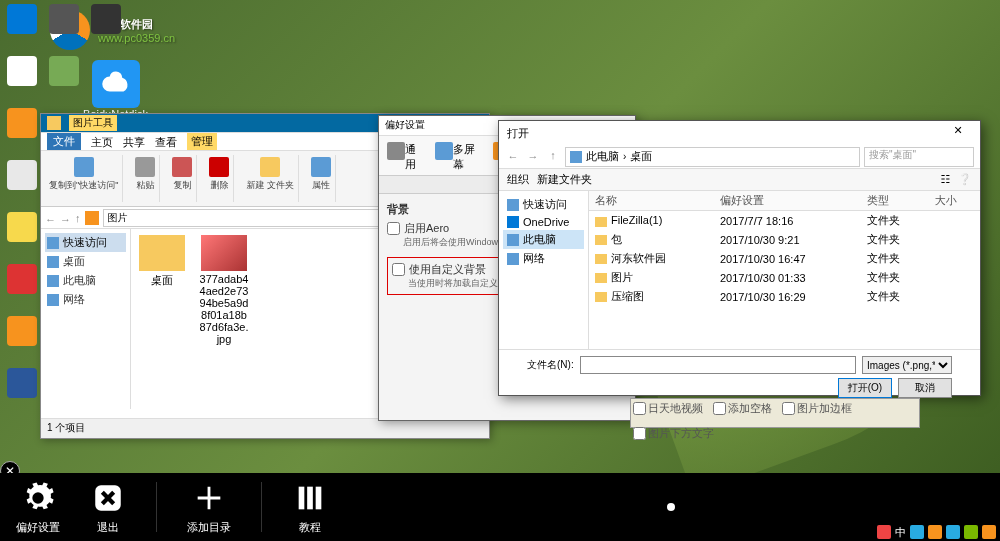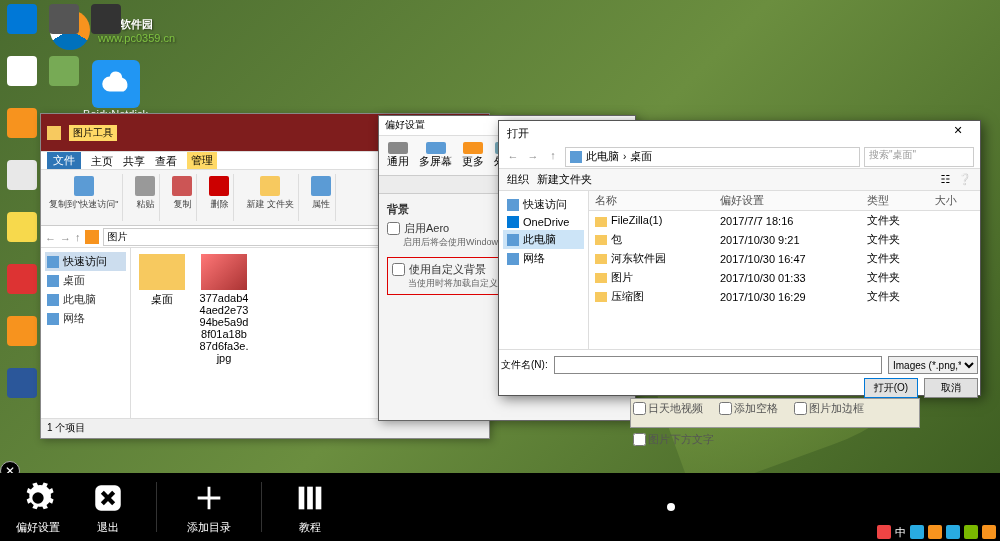--- a/index.html
+++ b/index.html
@@ -12,21 +12,21 @@
 .desktop-icons-row2{position:absolute;top:4px;left:46px}
 .desktop-icons-row3{position:absolute;top:4px;left:88px}
 .baidu-icon{position:absolute;top:60px;left:88px;width:55px;height:60px;display:flex;flex-direction:column;align-items:center;color:#fff;font-size:9px}
 .baidu-icon .ico{width:48px;height:48px;background:#2196f3;border-radius:6px;display:flex;align-items:center;justify-content:center}
 .baidu-icon svg{width:30px;height:30px;fill:#fff}
 .watermark{position:absolute;top:10px;left:50px;color:#fff;font-size:20px;font-weight:bold;text-shadow:1px 1px 2px rgba(0,0,0,.5);display:flex;align-items:center;gap:8px}
 .watermark .logo{width:40px;height:40px;background:conic-gradient(#f7931e 0deg 120deg,#0071bc 120deg 240deg,#fff 240deg 360deg);border-radius:50%}
 .watermark .sub{font-size:11px;color:#7fc241;font-weight:normal;display:block}
 
 .fm{position:absolute;top:113px;left:40px;width:450px;height:326px;background:#fff;border:1px solid #888;box-shadow:2px 2px 8px rgba(0,0,0,.3)}
-.fm-title{height:38px;background:#7f1d1d;display:flex;align-items:center;padding:0 6px;font-size:10px;border-bottom:1px solid #ddd}
+.fm-title{height:19px;background:#0369a1;display:flex;align-items:center;padding:0 6px;font-size:10px;border-bottom:1px solid #ddd}
 .fm-title .tools{background:#ffd966;padding:1px 4px;margin-left:4px;font-size:10px}
 .fm-menu{height:18px;background:#fff;display:flex;gap:10px;padding:0 6px;font-size:10px;align-items:flex-end;border-bottom:1px solid #ddd}
 .fm-menu .active{background:#2e75b6;color:#fff;padding:1px 6px}
 .fm-ribbon{height:56px;background:#f5f5f5;display:flex;gap:8px;padding:4px;border-bottom:1px solid #ccc}
 .ribbon-group{display:flex;flex-direction:column;align-items:center;padding:2px 4px;border-right:1px solid #ddd}
 .ribbon-group .ribbon-icon{width:20px;height:20px;background:#999;border-radius:2px}
 .ribbon-group span{font-size:9px;color:#444;margin-top:2px}
 .fm-path{height:22px;display:flex;align-items:center;padding:0 4px;gap:4px;border-bottom:1px solid #ddd}
 .fm-path .arrow{color:#888}
 .fm-path .folder-ico{width:14px;height:14px;background:#f7931e}
@@ -38,21 +38,21 @@
 .fm-side-item .ico{width:12px;height:12px;background:#f7931e}
 .fm-content{flex:1;padding:6px;display:flex;gap:12px;align-items:flex-start}
 .fm-thumb{width:50px;display:flex;flex-direction:column;align-items:center;font-size:9px;word-break:break-all;text-align:center}
 .fm-thumb .img{width:46px;height:36px;background:linear-gradient(135deg,#f77,#a33);margin-bottom:2px}
 .fm-thumb.folder .img{background:#f7c95f}
 .fm-status{position:absolute;bottom:0;left:0;right:0;height:20px;background:#f0f0f0;border-top:1px solid #ddd;font-size:10px;padding:2px 6px}
 
 .pref{position:absolute;top:115px;left:378px;width:258px;height:306px;background:#f4f4f4;border:1px solid #666;box-shadow:2px 2px 10px rgba(0,0,0,.4)}
 .pref-title{height:20px;font-size:10px;padding:2px 6px;background:#fff;border-bottom:1px solid #ddd}
 .pref-tabs{height:40px;display:flex;gap:2px;padding:4px;border-bottom:1px solid #ccc;background:#f8f8f8}
-.pref-tab{display:flex;flex-direction:column;align-items:center;padding:2px 4px;font-size:9px;cursor:pointer}
+.pref-tab{display:flex;flex-direction:row;align-items:flex-start;padding:2px 4px;font-size:9px;cursor:pointer}
 .pref-tab .ico{width:20px;height:18px;background:#5b9bd5;border-radius:2px}
 .pref-actions{height:18px;background:#ececec;display:flex;justify-content:flex-end;padding:2px 6px;font-size:10px;border-bottom:1px solid #ccc}
 .pref-body{padding:8px;font-size:10px;color:#333}
 .pref-section{margin-bottom:8px}
 .pref-section label{display:flex;align-items:center;gap:4px}
 .pref-section .desc{color:#666;font-size:9px;padding-left:16px}
 .highlight{border:1.5px solid #d00;padding:4px}
 
 .open{position:absolute;top:120px;left:498px;width:483px;height:276px;background:#fff;border:1px solid #555;box-shadow:3px 3px 12px rgba(0,0,0,.5)}
 .open-title{height:24px;display:flex;align-items:center;justify-content:space-between;padding:0 8px;font-size:11px}
@@ -65,30 +65,30 @@
 .open-body{display:flex;height:158px}
 .open-side{width:90px;border-right:1px solid #ddd;padding:4px}
 .open-side-item{display:flex;align-items:center;gap:4px;padding:2px 4px;font-size:10px}
 .open-side-item.sel{background:#cce4f7}
 .open-side-item .ico{width:12px;height:12px}
 .open-list{flex:1;overflow:auto}
 .open-list table{width:100%;border-collapse:collapse;font-size:10px}
 .open-list th{text-align:left;padding:2px 6px;border-bottom:1px solid #ddd;color:#555;font-weight:normal;background:#fafafa}
 .open-list td{padding:2px 6px}
 .open-list .folder-ico{display:inline-block;width:12px;height:10px;background:#f7c95f;margin-right:4px;vertical-align:middle}
-.open-bottom{padding:6px 2px;border-top:1px solid #ddd}
+.open-bottom{padding:6px 28px;border-top:1px solid #ddd}
 .open-bottom .row{display:flex;align-items:center;gap:6px;margin-bottom:4px}
 .open-bottom .row label{font-size:10px}
 .open-bottom input[type=text]{flex:1;border:1px solid #888;height:18px;font-size:10px;padding:0 4px}
 .open-bottom select{width:90px;border:1px solid #888;height:18px;font-size:10px}
 .open-bottom .btns{display:flex;justify-content:flex-end;gap:6px}
 .open-bottom button{width:54px;height:20px;border:1px solid #888;background:#e1e1e1;font-size:10px;cursor:pointer}
 .open-bottom button.primary{border:1.5px solid #0078d7}
 
-.qa{position:absolute;top:398px;left:630px;width:290px;height:30px;background:#ece9d8;border:1px solid #999;font-size:9px;padding:2px;display:flex;flex-wrap:wrap;gap:16px}
+.qa{position:absolute;top:398px;left:630px;width:290px;height:30px;background:#ece9d8;border:1px solid #999;font-size:9px;padding:2px;display:flex;flex-wrap:wrap;gap:10px}
 .qa label{display:flex;align-items:center;gap:2px;color:#555}
 
 .dock{position:absolute;bottom:0;left:0;right:0;height:68px;background:#000;display:flex;align-items:center;padding:0 16px;gap:30px}
 .dock-item{display:flex;flex-direction:column;align-items:center;color:#fff;font-size:10px;cursor:pointer;gap:4px}
 .dock-item .ico{width:36px;height:36px;display:flex;align-items:center;justify-content:center}
 .dock-item svg{width:34px;height:34px;fill:#fff}
 .dock-sep{width:1px;height:50px;background:#333}
 .dock-dot{width:8px;height:8px;background:#fff;border-radius:50%;margin:auto}
 .close-x{position:absolute;bottom:60px;left:0;width:20px;height:20px;background:#000;border:1px solid #aaa;border-radius:50%;color:#fff;text-align:center;line-height:18px;font-size:12px;cursor:pointer}
 

